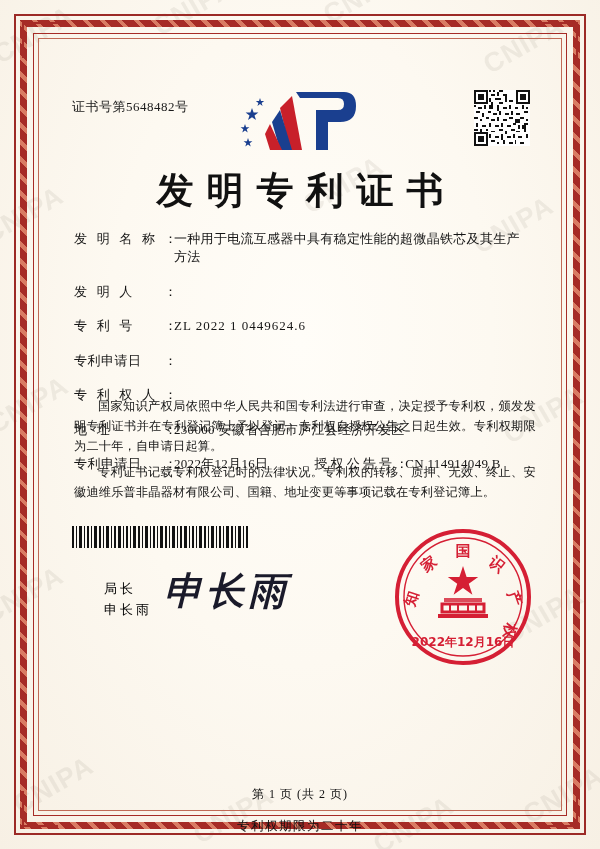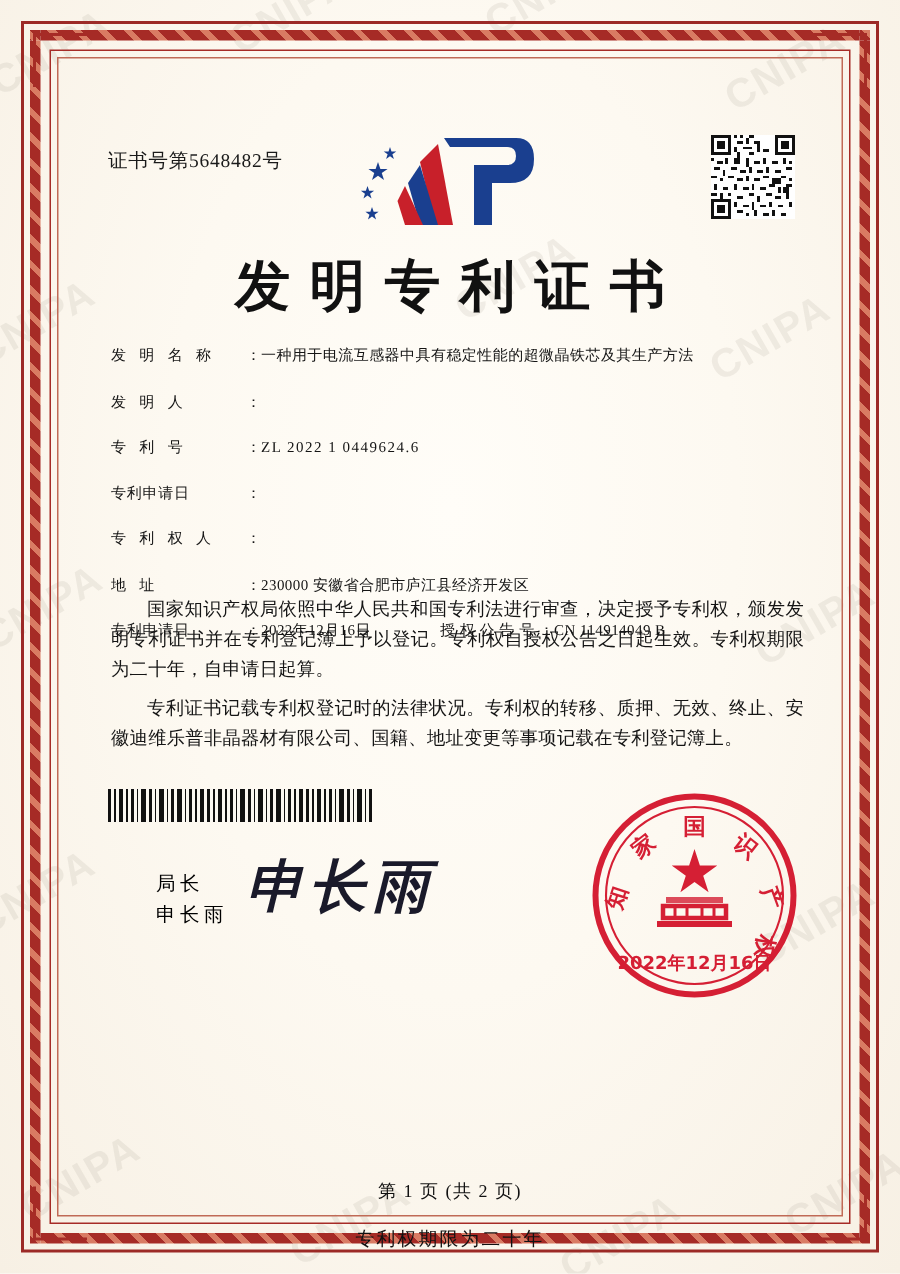--- a/index.html
+++ b/index.html
@@ -77,21 +77,21 @@
     text-align:center;
     font-size:37px;
     letter-spacing:13px;
     color:#111;
     font-weight:bold;
     font-family:"DejaVu Serif", serif;
     text-indent:13px;
   }
   .fields{
     position:absolute;left:26px;right:20px;top:182px;
-    font-size:10px;color:#151515;
+    font-size:13px;color:#151515;
   }
   .row{display:flex;align-items:baseline;margin-bottom:16.5px;}
   .lbl{
     width:90px;flex:0 0 90px;
     letter-spacing:3.2px;
     white-space:nowrap;
   }
   .lbl.wide{letter-spacing:0.5px;width:90px;flex:0 0 90px;}
   .colon{width:10px;flex:0 0 10px;}
   .val{flex:1;letter-spacing:0.3px;}

